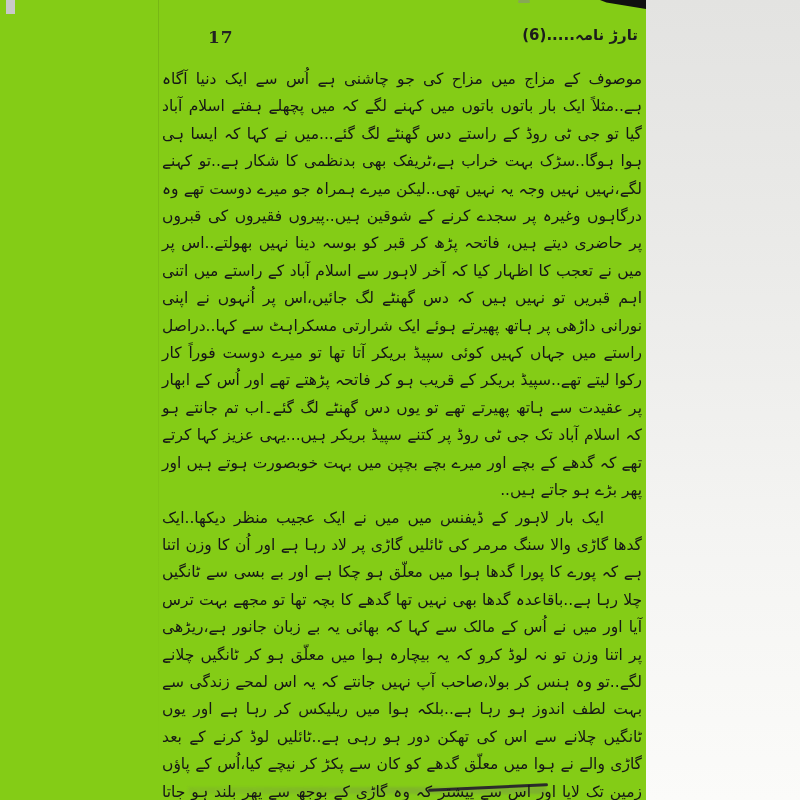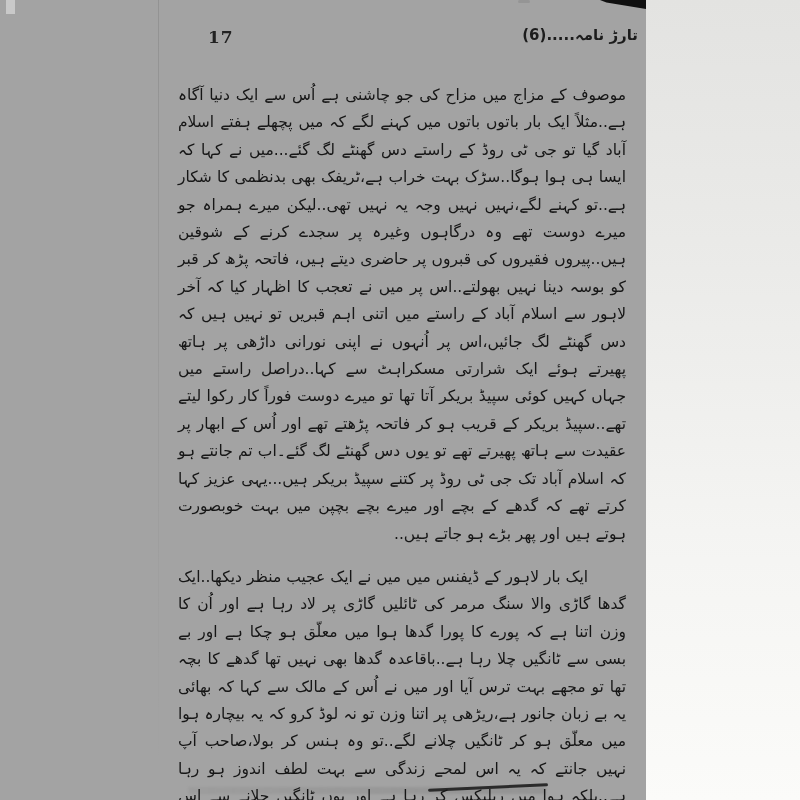--- a/index.html
+++ b/index.html
@@ -8,21 +8,21 @@
     width: 800px;
     height: 800px;
     overflow: hidden;
     background: #fbfbf9;
     font-family: "DejaVu Sans", sans-serif;
   }
   .scan-canvas {
     position: relative;
     width: 800px;
     height: 800px;
-    background: #a3a3a3;
+    background: #84cc16;
   }
   
   .right-shade {
     position: absolute;
     top: 0;
     left: 646px;
     width: 154px;
     height: 800px;
     background: linear-gradient(to bottom, #e3e3e1 0%, #eaeae8 30%, #f5f5f3 70%, #fbfbf9 100%);
   }
@@ -109,21 +109,21 @@
     left: 162px;
     width: 480px;
     direction: rtl;
     unicode-bidi: embed;
     text-align: justify;
     font-size: 15.5px;
     line-height: 27.4px;
     color: #161616;
   }
   .body-text p {
-    margin: 16px;
+    margin: 0;
     padding: 0;
   }
   .body-text p.indent {
     text-indent: 38px;
   }
 </style>
 </head>
 <body>
 
 <div class="scan-canvas">

